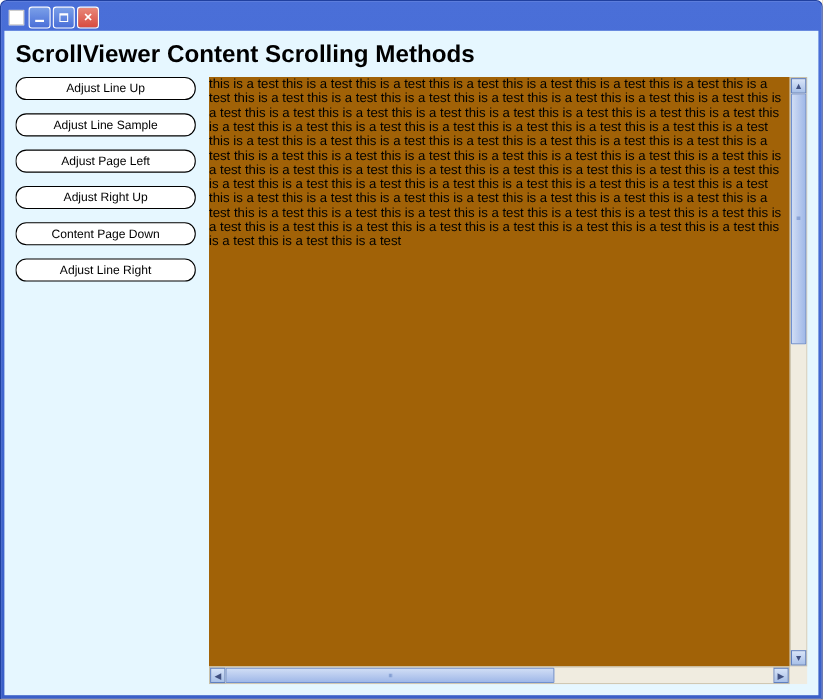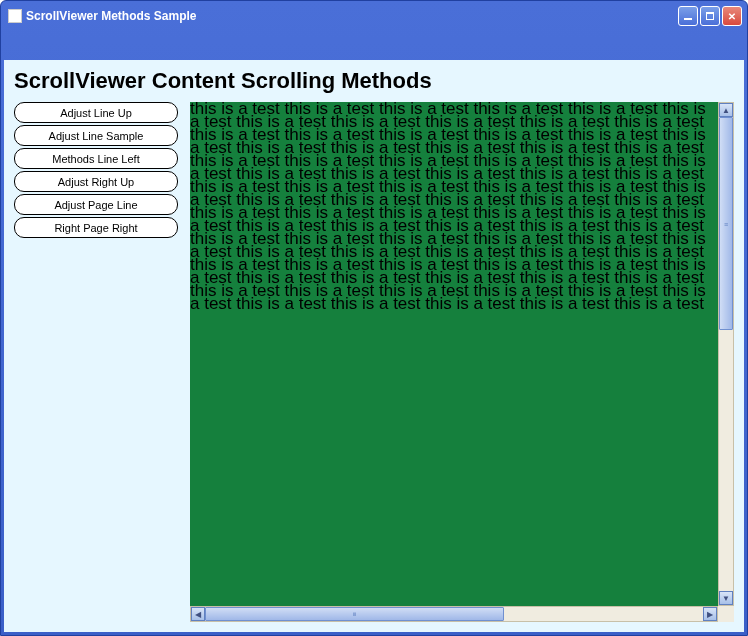--- a/index.html
+++ b/index.html
@@ -60,39 +60,38 @@
     .win-min-glyph { border-bottom: 2px solid #fff; width: 8px; height: 0; margin-top: 6px; }
     .win-max-glyph { border: 1px solid #fff; width: 8px; height: 8px; border-top-width: 2px; }
     .win-close-glyph::before { content: "✕"; font-size: 10px; }
     .client-area {
       flex: 1;
       background: #e6f7ff;
       padding: 8px 10px 10px 10px;
       display: flex;
       flex-direction: column;
       overflow: hidden;
-      margin-top: 32px;
     }
     .heading {
       font-size: 22px;
       font-weight: bold;
       color: #000;
       margin-bottom: 8px;
     }
     .content-row {
       flex: 1;
       display: flex;
       gap: 12px;
       overflow: hidden;
     }
     .button-panel {
       width: 164px;
       display: flex;
       flex-direction: column;
-      gap: 2px;
+      gap: 12px;
     }
     .btn {
       height: 21px;
       background: #fff;
       border: 1.5px solid #000;
       border-radius: 10px;
       font-size: 11px;
       color: #000;
       display: flex;
       align-items: center;
@@ -102,23 +101,23 @@
     .scrollviewer {
       flex: 1;
       position: relative;
       display: grid;
       grid-template-columns: 1fr 16px;
       grid-template-rows: 1fr 16px;
     }
     .sv-content {
       grid-column: 1;
       grid-row: 1;
-      background: #15803d;
-      overflow: hidden;
-      font-size: 17px;
+      background: #a16207;
+      overflow: hidden;
+      font-size: 12px;
       line-height: 13px;
       color: #000;
       word-break: break-word;
     }
     .vscroll {
       grid-column: 2; grid-row: 1;
       background: #f0ece0;
       display: flex;
       flex-direction: column;
       border: 1px solid #c8c0a8;
@@ -156,45 +155,44 @@
     }
     .thumb-grip-v::before { content:"≡"; position:absolute; top:50%; left:50%; transform:translate(-50%,-50%); font-size:7px; color:#6080c0; }
     .thumb-grip-h::before { content:"≡"; position:absolute; top:50%; left:50%; transform:translate(-50%,-50%) rotate(90deg); font-size:7px; color:#6080c0; }
   </style>
 </head>
 <body>
 
 <div class="window">
   <div class="titlebar">
     <div class="app-icon"></div>
-    <div class="titlebar-title">ScrollViewer Methods Sample</div>
     <div class="win-controls">
       <div class="win-btn win-min">
           <div class="win-min-glyph"></div>
         </div>
       <div class="win-btn win-max">
           <div class="win-max-glyph"></div>
         </div>
       <div class="win-btn win-close">
           <div class="win-close-glyph"></div>
         </div>
     </div>
   </div>
 
   <div class="client-area">
     <div class="heading">ScrollViewer Content Scrolling Methods</div>
 
     <div class="content-row">
       <div class="button-panel">
         <div class="btn">Adjust Line Up</div>
         <div class="btn">Adjust Line Sample</div>
-        <div class="btn">Methods Line Left</div>
+        <div class="btn">Adjust Page Left</div>
         <div class="btn">Adjust Right Up</div>
-        <div class="btn">Adjust Page Line</div>
-        <div class="btn">Right Page Right</div>
+        <div class="btn">Content Page Down</div>
+        <div class="btn">Adjust Line Right</div>
       </div>
 
       <div class="scrollviewer">
         <div class="sv-content">this is a test this is a test this is a test this is a test this is a test this is a test this is a test this is a test this is a test this is a test this is a test this is a test this is a test this is a test this is a test this is a test this is a test this is a test this is a test this is a test this is a test this is a test this is a test this is a test this is a test this is a test this is a test this is a test this is a test this is a test this is a test this is a test this is a test this is a test this is a test this is a test this is a test this is a test this is a test this is a test this is a test this is a test this is a test this is a test this is a test this is a test this is a test this is a test this is a test this is a test this is a test this is a test this is a test this is a test this is a test this is a test this is a test this is a test this is a test this is a test this is a test this is a test this is a test this is a test this is a test this is a test this is a test this is a test this is a test this is a test this is a test this is a test this is a test this is a test this is a test this is a test this is a test this is a test this is a test this is a test this is a test this is a test this is a test this is a test this is a test this is a test this is a test this is a test</div>
 
         <div class="vscroll">
           <div class="sbtn">▲</div>
           <div class="vtrack">
             <div class="vthumb thumb-grip-v"></div>
           </div>

